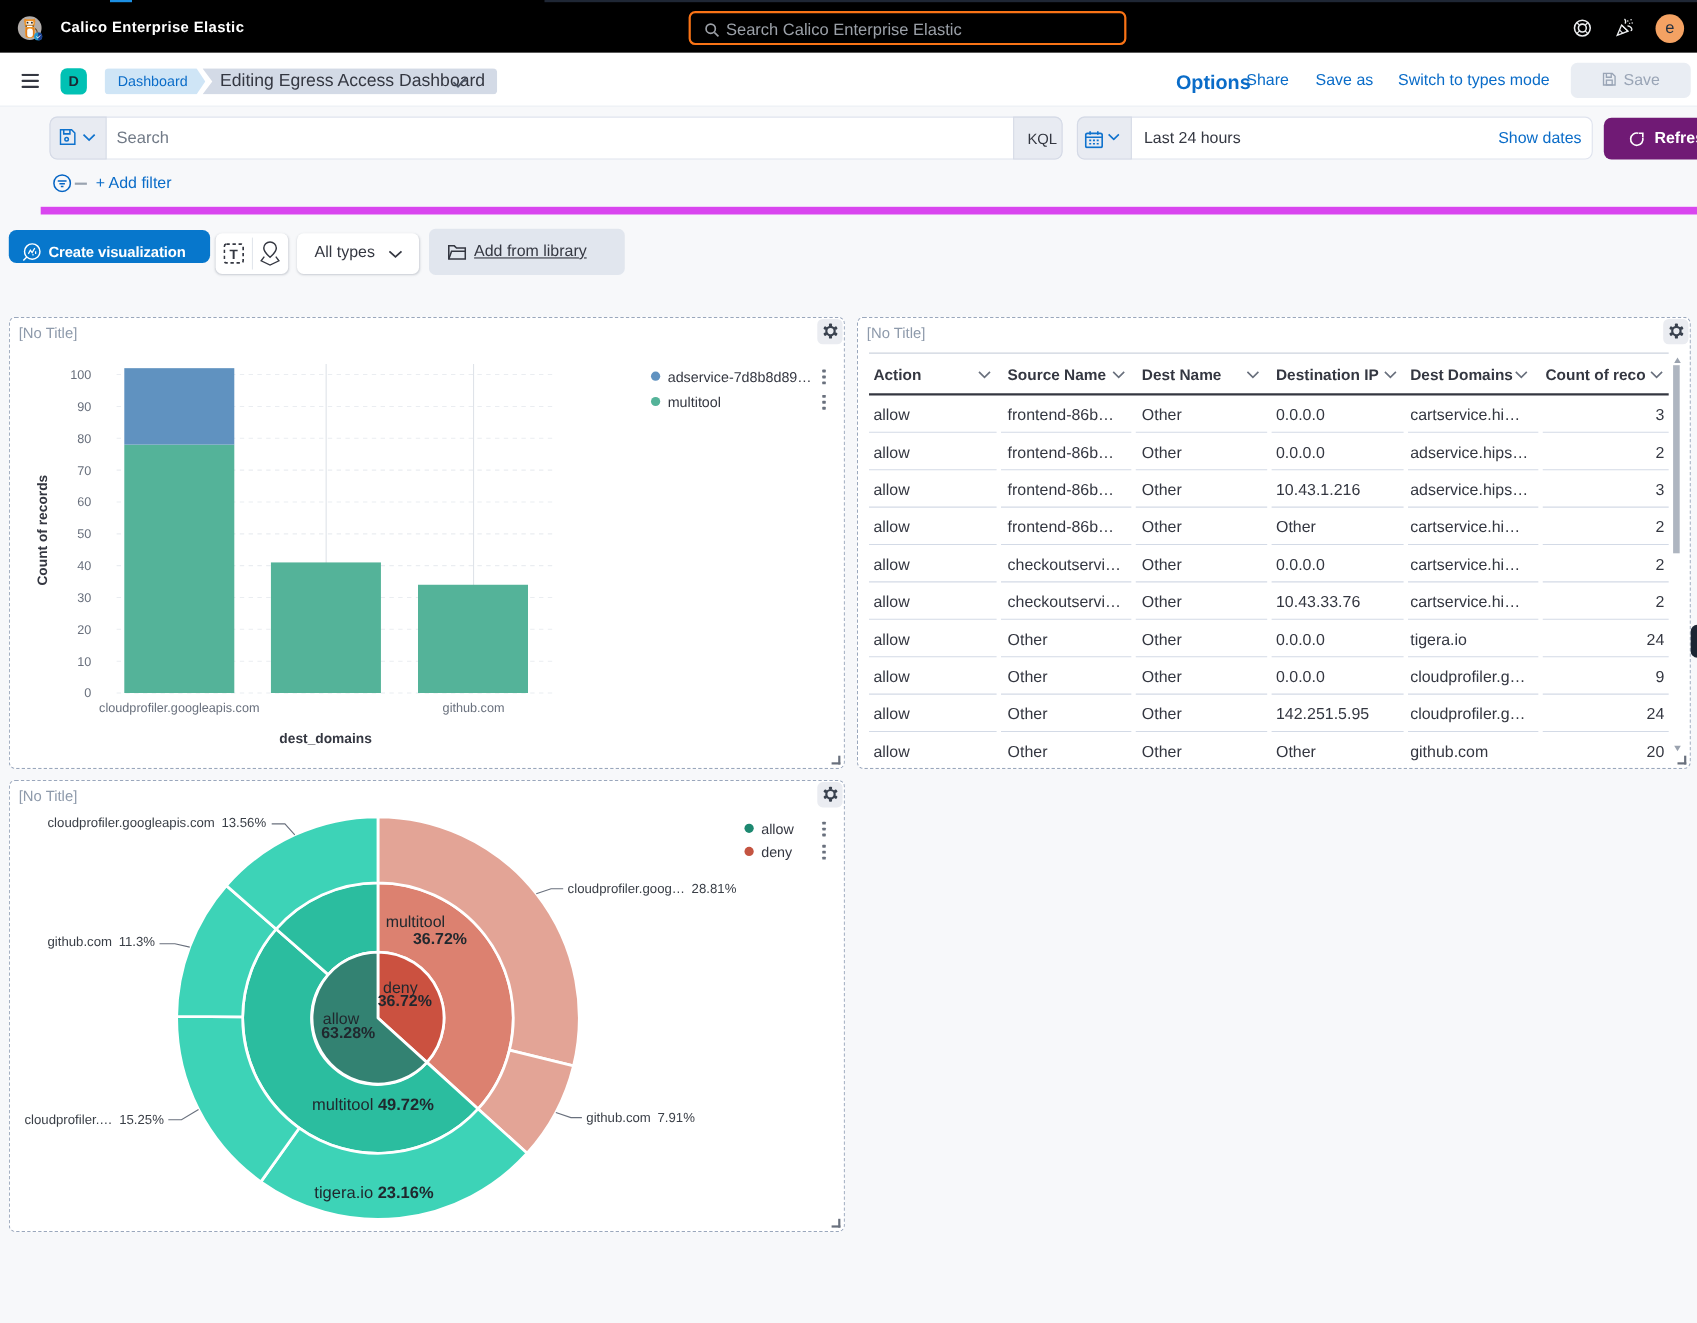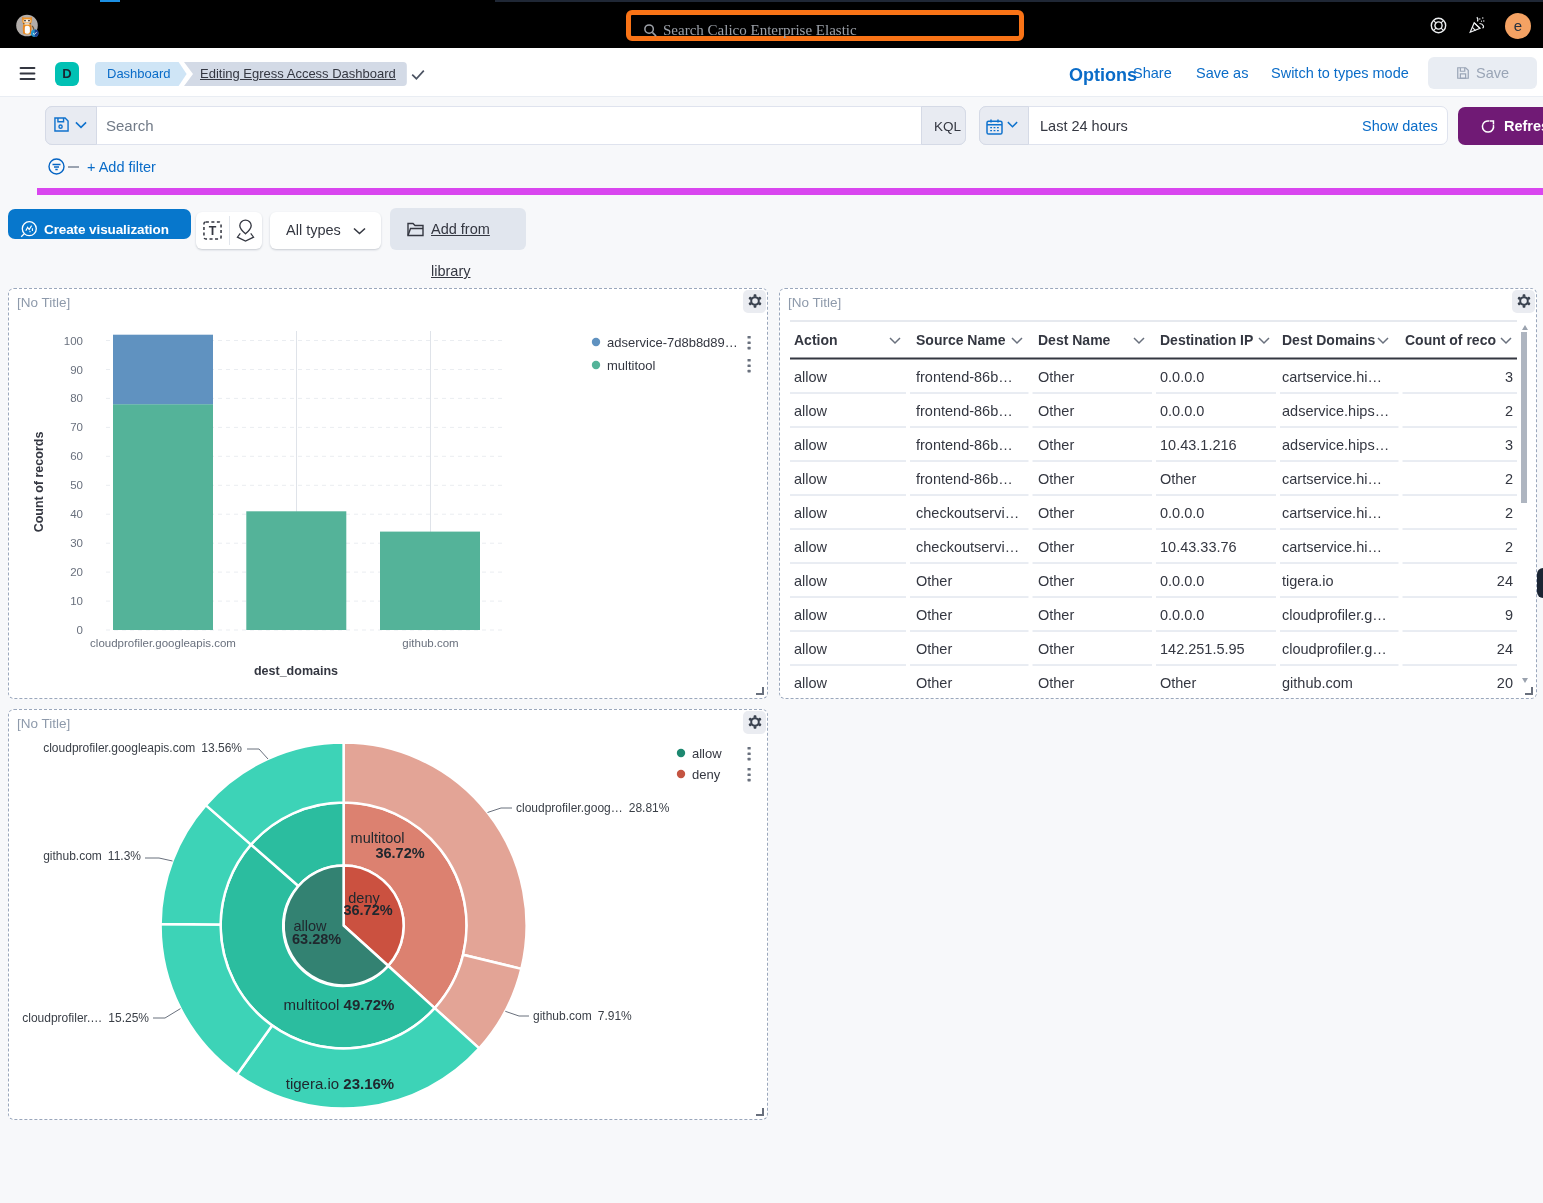--- a/index.html
+++ b/index.html
@@ -34,22 +34,23 @@
     <path d="M8.2 10.2 H15.8 V11.4 H8.2 Z" fill="#5a4428"></path>
     <path d="M9.5 10.3 h5 v1.6 q-2.5 1 -5 0 Z" fill="#fff"></path>
     <path d="M8 11.5 H16.4 Q17 16.5 16.2 20.6 Q12 22.4 8.2 20.6 Q7.4 16.5 8 11.5 Z" fill="#ef9426"></path>
     <ellipse cx="12.2" cy="16.8" rx="3.1" ry="4" fill="#fdfdfa"></ellipse>
     <path d="M17 13 Q19.6 15 18.6 19.5" stroke="#6b5233" stroke-width="1.1" fill="none"></path>
     <path d="M8.6 12.5 h1.1 v8 h-1.1 Z M14.9 12.5 h1.1 v8 h-1.1 Z" fill="#e07b1e"></path>
     <circle cx="19.7" cy="20.2" r="3.7" fill="#2394cb"></circle>
     <path d="M19.7 16.5 a3.7 3.7 0 0 1 0 7.4 Z" fill="#1c3d8d"></path>
     <path d="M18 20.3 L19.3 21.5 L21.6 19.2" stroke="#fff" stroke-width="0.9" fill="none"></path>
   </svg>
-
-  <div class="abs" style="left:626px;top:10px;width:398px;height:31px;border:5px solid #f97316;border-radius:6px;font-family:Liberation Serif, serif;">
+  <div class="abs" style="left:55px;top:0;height:48px;line-height:50px;color:#fff;font-size:13.5px;font-weight:bold;letter-spacing:.35px;">Calico Enterprise Elastic</div>
+
+  <div class="abs" style="left:626px;top:10px;width:398px;height:31px;border:2px solid #f97316;border-radius:6px;">
     <svg class="abs" style="left:12px;top:8px;" width="15" height="15" viewBox="0 0 16 16" fill="none" stroke="#9da1a8" stroke-width="1.6">
         <circle cx="6.5" cy="6.5" r="4.5"></circle>
         <path d="M10 10 L14 14"></path>
       </svg>
     <div class="abs" style="left:32px;top:0;height:29px;line-height:31px;color:#9ba0a8;font-size:15px;">Search Calico Enterprise Elastic</div>
   </div>
 
   <svg class="abs" style="left:1430px;top:17px;" width="17" height="17" viewBox="0 0 18 18" fill="none" stroke="#eceef0" stroke-width="1.5">
     <circle cx="9" cy="9" r="7.6"></circle>
       <circle cx="9" cy="9" r="3.8"></circle>
@@ -71,21 +72,21 @@
   <svg class="abs" style="left:19px;top:19px;" width="17" height="13" viewBox="0 0 17 14">
       <g fill="#343741">
         <rect y="0" width="17" height="2.2" rx="1"></rect>
         <rect y="5.9" width="17" height="2.2" rx="1"></rect>
         <rect y="11.8" width="17" height="2.2" rx="1"></rect>
       </g>
     </svg>
   <div class="abs" style="left:55px;top:14px;width:24px;height:24px;border-radius:6px;background:#01c1b4;color:#1a2733;font-weight:bold;text-align:center;line-height:24px;font-size:13px;">D</div>
 
   <div class="abs" style="left:95px;top:14px;height:24px;background:#cfe5f6;color:#0a6cc8;font-size:13px;line-height:24px;padding:0 16px 0 12px;border-radius:4px 0 0 4px;clip-path:polygon(0 0, calc(100% - 8px) 0, 100% 50%, calc(100% - 8px) 100%, 0 100%);">Dashboard</div>
-  <div class="abs" style="left:184px;top:14px;height:24px;background:#d3dae6;color:#343741;font-size:13px;line-height:24px;padding:0 11px 0 16px;border-radius:0 4px 4px 0;clip-path:polygon(0 0, 100% 0, 100% 100%, 0 100%, 9px 50%);text-decoration:underline;">Editing Egress Access Dashboard</div>
+  <div class="abs" style="left:184px;top:14px;height:24px;background:#d3dae6;color:#343741;font-size:16px;line-height:24px;padding:0 11px 0 16px;border-radius:0 4px 4px 0;clip-path:polygon(0 0, 100% 0, 100% 100%, 0 100%, 9px 50%);">Editing Egress Access Dashboard</div>
   <svg class="abs" style="left:411px;top:21px;" width="14" height="11" viewBox="0 0 14 11" fill="none" stroke="#4b5362" stroke-width="1.7">
       <path d="M1.2 5.6 L5.4 9.7 L12.8 1.6"></path>
     </svg>
 
   <div class="abs link" style="left:1057px;top:17px;font-size:18px;font-weight:700;margin-left:12px;">Options</div>
   <div class="abs link" style="left:1133px;top:17px;font-size:14.5px;font-weight:500;">Share</div>
   <div class="abs link" style="left:1196px;top:17px;font-size:14.5px;font-weight:500;">Save as</div>
   <div class="abs link" style="left:1271px;top:17px;font-size:14.5px;font-weight:500;">Switch to types mode</div>
   <div class="abs" style="left:1428px;top:9px;width:109px;height:32px;background:#e9edf3;border-radius:6px;color:#9aa5b6;font-size:14.5px;font-weight:500;text-align:center;line-height:32px;">
     <svg style="vertical-align:-2px;margin-right:6px;" width="14" height="14" viewBox="0 0 16 16" fill="none" stroke="#9aa5b6" stroke-width="1.4">
@@ -159,21 +160,21 @@
   <svg class="abs" style="left:236px;top:219px;" width="19" height="23" viewBox="0 0 20 24" fill="none" stroke="#343741" stroke-width="1.4">
     <path d="M10 1 C6.7 1 4 3.6 4 6.8 C4 10.5 10 15.5 10 15.5 C10 15.5 16 10.5 16 6.8 C16 3.6 13.3 1 10 1 Z"></path>
     <path d="M4.5 15 L1.5 19 L10 23 L18.5 19 L15.5 15" stroke-width="1.3"></path>
   </svg>
   <div class="abs" style="left:270px;top:212px;width:111px;height:37px;background:#fff;border-radius:6px;box-shadow:0 1px 2px rgba(60,70,90,.25);color:#343741;">
     <span class="abs" style="left:16px;top:0;line-height:37px;font-size:14.5px;">All types</span>
     <svg class="abs" style="left:83px;top:15px;" width="13" height="8" viewBox="0 0 13 8" fill="none" stroke="#343741" stroke-width="1.6">
         <path d="M1 1.5 L6.5 6.5 L12 1.5"></path>
       </svg>
   </div>
-  <div class="abs" style="left:390px;top:208px;width:136px;height:42px;background:#e1e6ee;border-radius:6px;color:#343741;">
+  <div class="abs" style="left:390px;top:208px;width:178px;height:42px;background:#e1e6ee;border-radius:6px;color:#343741;">
     <svg class="abs" style="left:17px;top:14px;" width="17" height="15" viewBox="0 0 17 15" fill="none" stroke="#343741" stroke-width="1.4">
         <path d="M1 13.5 V1.5 H6 L8 3.5 H16 L16 13.5 Z"></path>
         <path d="M1 13.5 L3.5 6.5 H16"></path>
       </svg>
     <span class="abs" style="left:41px;top:0;line-height:42px;font-size:14.5px;font-weight:500;text-decoration:underline;">Add from library</span>
   </div>
 </div>
 
 <div class="panel" id="p1" style="left:8px;top:276px;width:760px;height:411px;">
   <div class="notitle">[No Title]</div>

